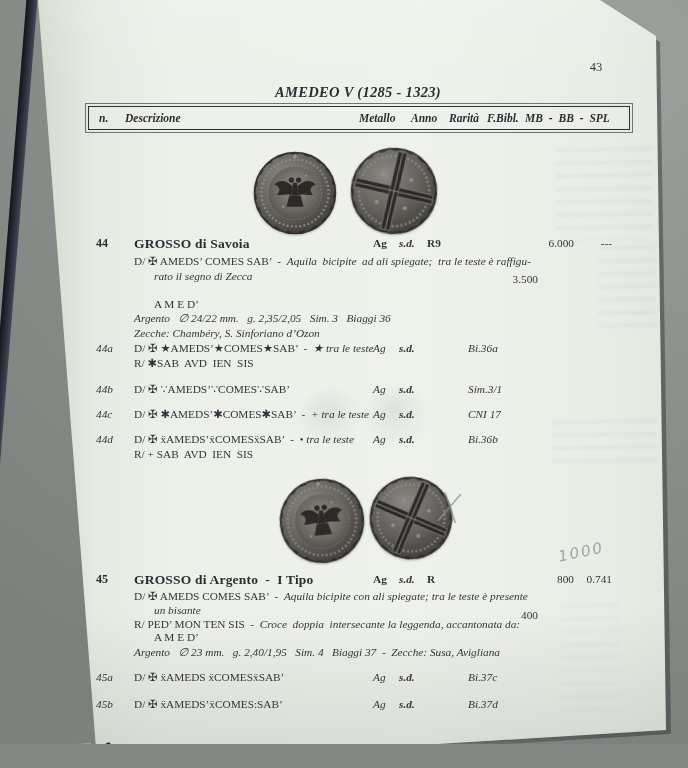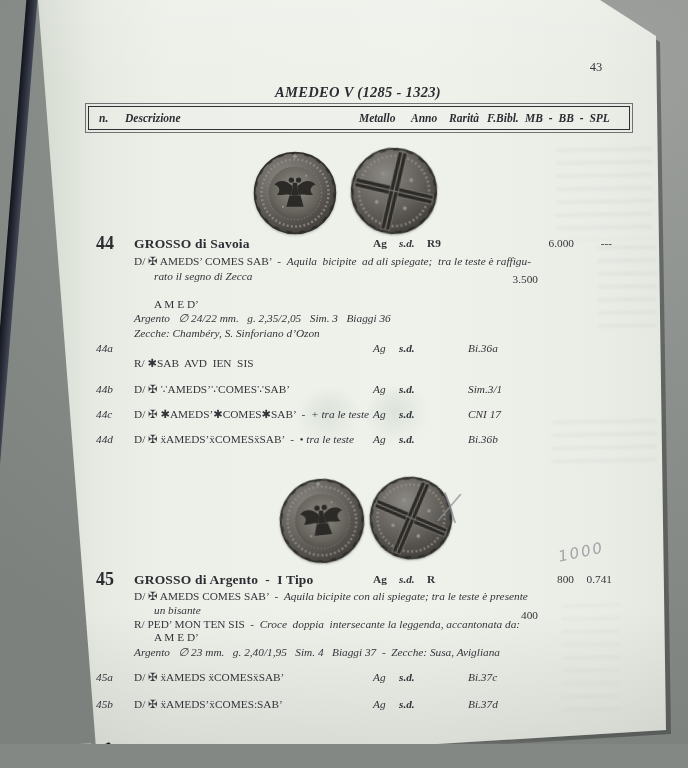--- a/index.html
+++ b/index.html
@@ -35,21 +35,21 @@
   .title{left:88px;top:84px;width:540px;text-align:center;font-weight:bold;font-style:italic;
     font-size:14.5px;letter-spacing:.3px;color:#2c2d33;}
   .hbar{position:absolute;left:88px;top:106px;width:540px;height:22px;
     border:1.6px solid #2e2f35;outline:1.1px solid rgba(46,47,53,.65);outline-offset:2px;
     background:rgba(255,255,255,.05);}
   .hbar .t{top:0;height:22px;line-height:22px;font-weight:bold;font-style:italic;font-size:11.5px;color:#2c2d33;}
   .h-n{left:10px;}.h-desc{left:36px;}.h-met{left:270px;}.h-anno{left:322px;}
   .h-rar{left:360px;}.h-fb{left:398px;}.h-gr{left:436px;word-spacing:3px;}
   .row{position:absolute;left:0;width:688px;height:15px;font-size:11.3px;line-height:15px;}
   .c{position:absolute;white-space:pre;top:0;}
-  .num{left:96px;font-weight:bold;font-size:18px;color:#2c2d33;}
+  .num{left:96px;font-weight:bold;font-size:12px;color:#2c2d33;}
   .vnum{left:96px;font-style:italic;}
   .name{left:134px;font-weight:bold;font-size:13.5px;letter-spacing:.2px;color:#2c2d33;}
   .desc{left:134px;}.i1{left:154px;}
   .rm{}.it{font-style:italic;}
   .met{left:373px;}.anno{left:399px;}.rar{left:427px;}.ref{left:468px;font-style:italic;}
   .b{font-weight:bold;}.bi{font-weight:bold;font-style:italic;}
   .mb{left:496px;width:42px;text-align:right;margin-top:36px;}
   .bb{left:538px;width:36px;text-align:right;}
   .spl{left:576px;width:36px;text-align:right;}
   
@@ -167,20 +167,21 @@
     </div>
   <div class="row" style="top:311px">
       <span class="c desc"><span class="it">Argento   ∅ 24/22 mm.   g. 2,35/2,05   Sim. 3   Biaggi 36</span></span>
     </div>
   <div class="row" style="top:326px">
       <span class="c desc"><span class="it">Zecche: Chambéry, S. Sinforiano d’Ozon</span></span>
     </div>
 
   <div class="row" style="top:341px">
     <span class="c vnum">44a</span>
+    <span class="c desc"><span class="rm">D/ ✠ ★AMEDS’★COMES★SAB’  -  </span><span class="it">★ tra le teste</span></span>
     <span class="c met it">Ag</span>
     <span class="c anno bi">s.d.</span>
     <span class="c ref">Bi.36a</span>
   </div>
   <div class="row" style="top:356px">
       <span class="c desc"><span class="rm">R/ ✱SAB  AVD  IEN  SIS</span></span>
     </div>
 
   <div class="row" style="top:382px">
     <span class="c vnum">44b</span>
@@ -198,20 +199,23 @@
     <span class="c ref">CNI 17</span>
   </div>
 
   <div class="row" style="top:432px">
     <span class="c vnum">44d</span>
     <span class="c desc"><span class="rm">D/ ✠ ẍAMEDS’ẍCOMESẍSAB’  -  </span><span class="it">• tra le teste</span></span>
     <span class="c met it">Ag</span>
     <span class="c anno bi">s.d.</span>
     <span class="c ref">Bi.36b</span>
   </div>
+  <div class="row" style="top:447px">
+      <span class="c desc"><span class="rm">R/ + SAB  AVD  IEN  SIS</span></span>
+    </div>
 
   <svg class="coin" style="left:278px;top:477px;width:88px;height:88px;transform:rotate(-6deg)">
       <use href="#coin-obv"></use>
     </svg>
   <svg class="coin" style="left:368px;top:475px;width:86px;height:86px;transform:rotate(14deg)">
       <use href="#coin-rev"></use>
     </svg>
 
   <div class="hand hand-x">X</div>
   <div class="hand hand-price">1000</div>

